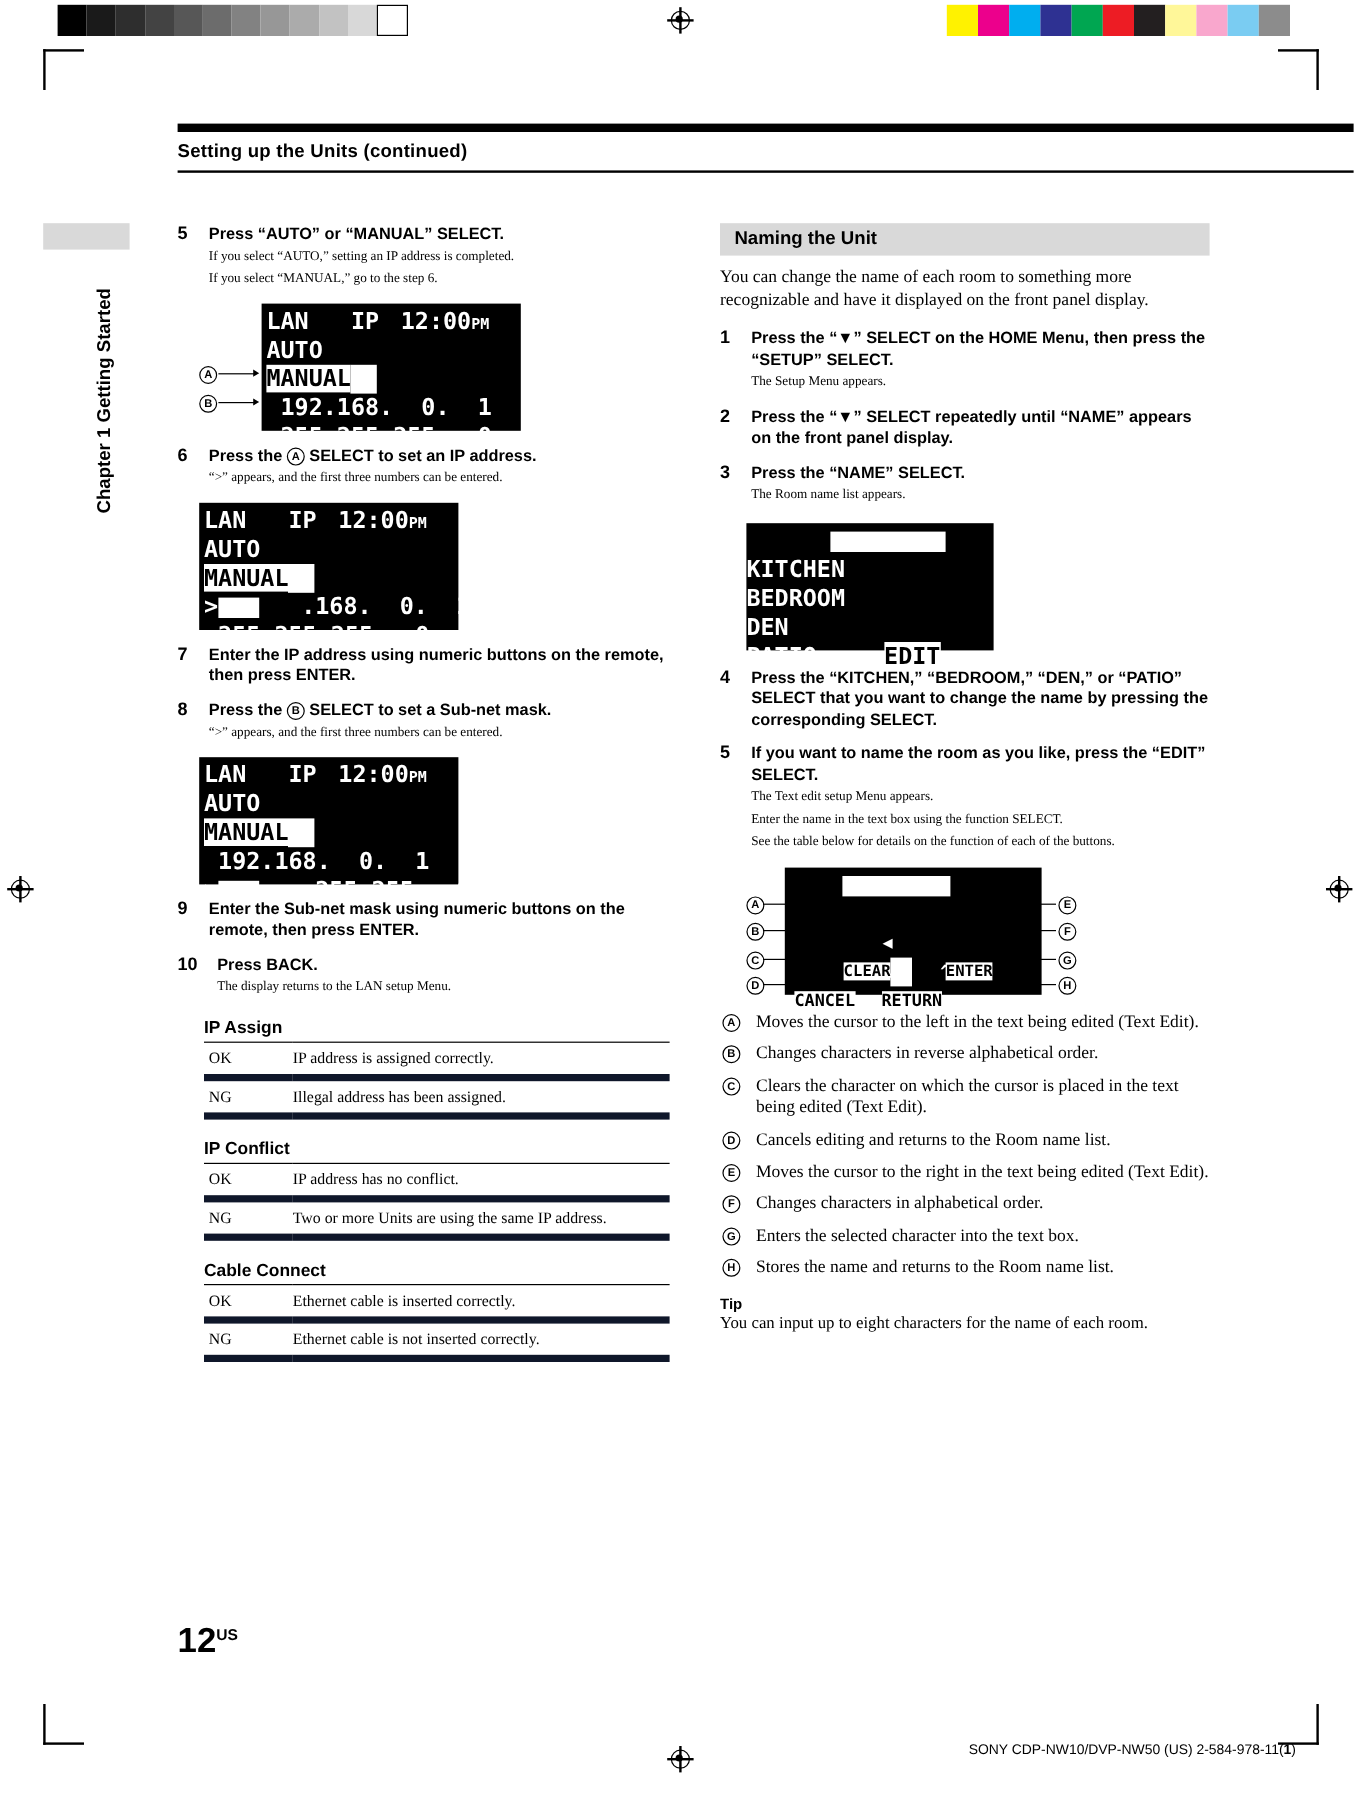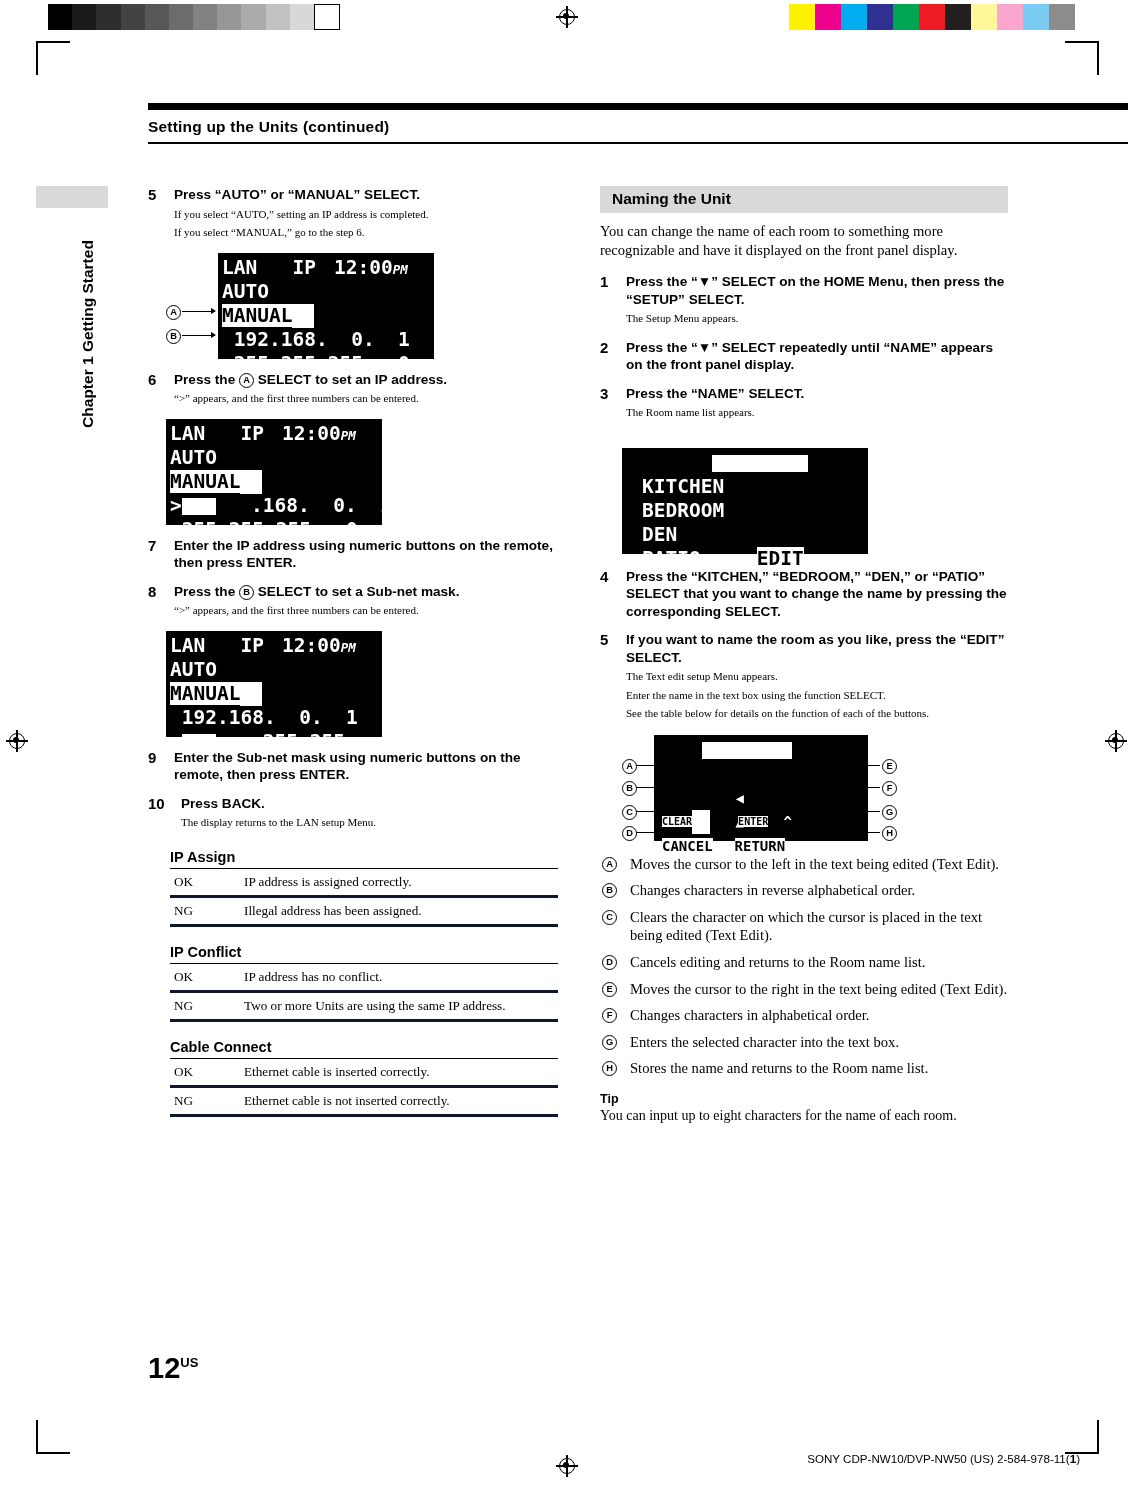--- a/index.html
+++ b/index.html
@@ -52,33 +52,33 @@
 
   .circ { display:inline-block; width:13px; height:13px; border:1.1px solid #000; border-radius:50%;
           font-family:"Liberation Sans", sans-serif; font-size:9.3px; font-weight:bold; line-height:13px; text-align:center;
           vertical-align:1px; }
 
   
   .lcd { position:relative; background:#000; color:#fff;
          font-family:"DejaVu Sans Mono", monospace; font-weight:bold;
          letter-spacing:0px; }
   .lcdline { position:relative; height:24px; line-height:24px; font-size:19.5px; white-space:pre; }
-  .sm { font-size:12.5px;font-style:italic; }
+  .sm { font-size:12.5px; }
   .inv { background:#fff; color:#000; }
   .blk { display:inline-block; background:#fff; }
 
   .cal { position:absolute; font-family:"Liberation Sans", sans-serif; font-size:9.3px; font-weight:bold;
          width:13px; height:13px; border:1.1px solid #000; border-radius:50%; line-height:13px; text-align:center; background:#fff; }
   .lead { position:absolute; height:1px; background:#000; }
   .arrowhead { position:absolute; width:0; height:0; border-top:3px solid transparent; border-bottom:3px solid transparent; border-left:5px solid #000; }
 
   
   .tblhead { font-family:"Liberation Sans", sans-serif; font-weight:bold; font-size:14.5px; margin-top:17px; }
   .tbl { width:388px; border-collapse:collapse; margin-top:3px; }
-  .tbl td { font-size:13.2px; padding:5px 0 5px 0; border-bottom:3px solid #0f172a; vertical-align:top; line-height:16px; }
+  .tbl td { font-size:13.2px; padding:5px 0 5px 0; border-bottom:6px solid #0f172a; vertical-align:top; line-height:16px; }
   .tbl td.k { width:70px; padding-left:4px; }
   .tbl tr.top td { border-top:1.6px solid #000; }
 
   
   .band { background:#d9d9d9; height:27px; width:408px; position:relative; }
   .band span { position:absolute; left:12px; top:4px; font-family:"Liberation Sans", sans-serif; font-weight:bold; font-size:15.5px; }
 
   .para { font-size:14.6px; line-height:18.6px; margin-top:9px; }
 
   .deflist { margin-top:10px; }
@@ -309,21 +309,21 @@
     </div>
     <div class="step">
       <div class="num">3</div>
       <div class="body">
         <div class="t">Press the “NAME” SELECT.</div>
         <div class="d">The Room name list appears.</div>
       </div>
     </div>
   </div>
 
-  <div class="lcd" style="margin:26px 0 14px 22px;width:206px;height:100px;padding:3px 20px;">
+  <div class="lcd" style="margin:14px 0 14px 22px;width:206px;height:100px;padding:3px 0;">
     <div class="lcdline"><span style="display:inline-block;width:70px"></span><span class="blk" style="width:96px;height:17px;vertical-align:-3px;"></span></div>
     <div class="lcdline">KITCHEN</div>
     <div class="lcdline">BEDROOM</div>
     <div class="lcdline">DEN</div>
     <div class="lcdline"><span>PATIO</span><span style="display:inline-block;width:56px"></span><span class="inv">EDIT</span></div>
   </div>
 
   <div class="step">
     <div class="num">4</div>
     <div class="body">
@@ -346,21 +346,21 @@
       <div class="lcdline" style="font-size:14px;">
         <span style="display:inline-block;width:10px"></span>◀
         <span style="display:inline-block;width:58px"></span>^
         <span style="display:inline-block;width:58px"></span>▶
       </div>
       <div class="lcdline" style="font-size:14px;">
         <span style="display:inline-block;width:10px"></span>▲
         <span style="display:inline-block;width:50px"></span><span style="font-size:17px">A</span>
         <span style="display:inline-block;width:52px"></span>▼
       </div>
-      <div class="lcdline" style="font-size:10px;"><span style="display:inline-block;width:4px"></span><span class="inv">CLEAR</span><span class="inv" style="display:inline-block;width:18px">&nbsp;</span><span style="display:inline-block;width:28px"></span><span class="inv">ENTER</span></div>
+      <div class="lcdline" style="font-size:13px;margin-left:41px;"><span style="display:inline-block;width:4px"></span><span class="inv">CLEAR</span><span class="inv" style="display:inline-block;width:18px">&nbsp;</span><span style="display:inline-block;width:28px"></span><span class="inv">ENTER</span></div>
       <div class="lcdline" style="font-size:14px;"><span style="display:inline-block;width:4px"></span><span class="inv">CANCEL</span><span style="display:inline-block;width:22px"></span><span class="inv">RETURN</span></div>
     </div>
 
     <div class="cal" style="left:22px;top:24px;">A</div>
     <div class="lead" style="left:36px;top:30px;width:26px;"></div>
     <div class="cal" style="left:22px;top:46px;">B</div>
     <div class="lead" style="left:36px;top:52px;width:26px;"></div>
     <div class="cal" style="left:22px;top:70px;">C</div>
     <div class="lead" style="left:36px;top:76px;width:26px;"></div>
     <div class="cal" style="left:22px;top:91px;">D</div>

